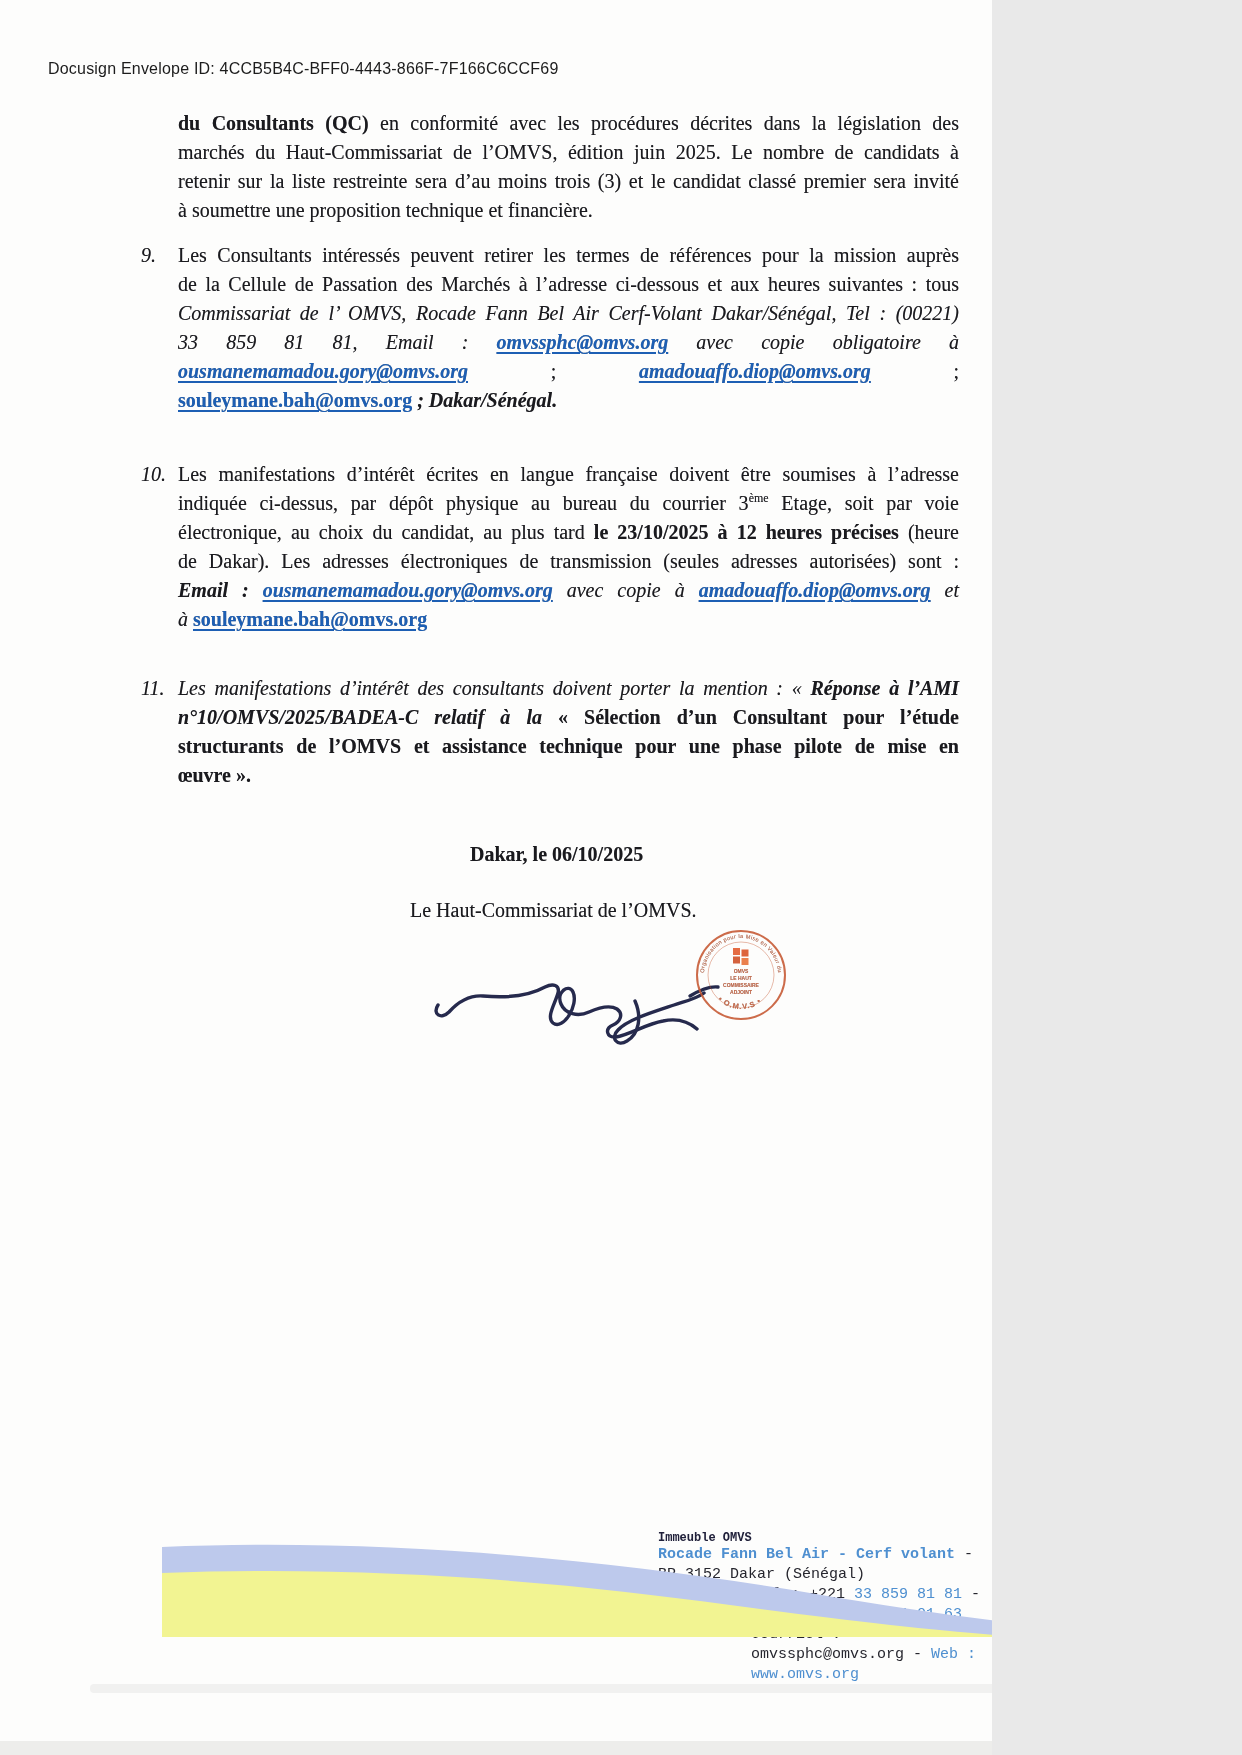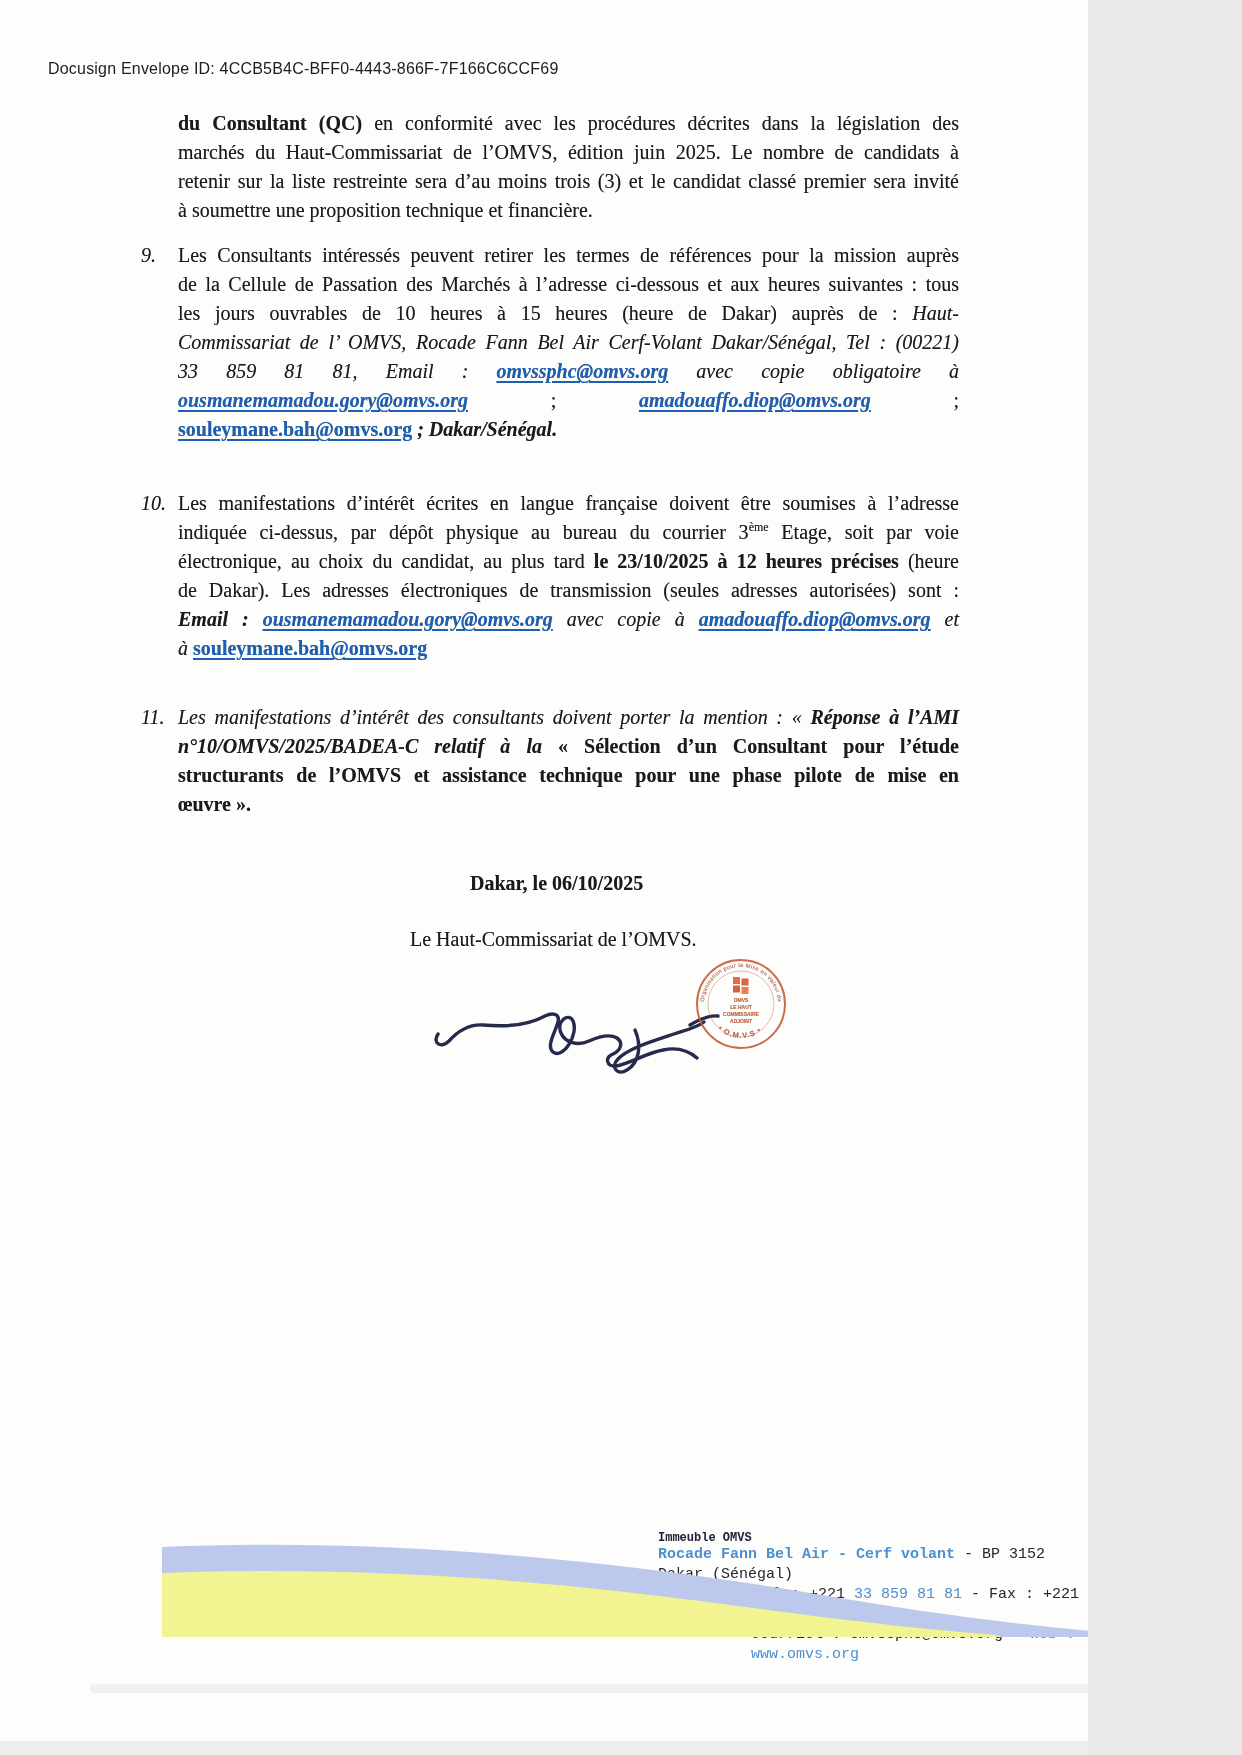--- a/index.html
+++ b/index.html
@@ -1,16 +1,16 @@
 <!DOCTYPE html>
 <html><head>
 <meta charset="utf-8">
 <style>
   html,body{margin:0;padding:0;background:#e9e9e9;}
-  .page{position:relative;width:1088px;height:1755px;background:#fdfdfc;overflow:hidden;
+  .page{position:relative;width:992px;height:1755px;background:#fdfdfc;overflow:hidden;
         font-family:"Liberation Serif", serif;color:#1a1a1e;}
   
   .envelope{position:absolute;left:48px;top:60px;font-family:"Liberation Sans",sans-serif;
             font-size:16px;color:#1c1c1c;letter-spacing:.2px;}
   
   .content{position:absolute;left:178px;top:109px;width:781px;font-size:20px;line-height:29px;
            text-shadow:0 0 .4px rgba(10,10,20,.45);}
   .tl{min-height:29px;text-align:left;}
   .jl{text-align:justify;text-align-last:justify;word-spacing:-1px;}
   .sb{font-weight:700;}
@@ -47,32 +47,31 @@
 </head>
 <body>
 
 <div class="page">
 
   <div class="envelope">Docusign Envelope ID: 4CCB5B4C-BFF0-4443-866F-7F166C6CCF69</div>
 
   <div class="content">
 
     <div>
-        <div class="tl jl"><span class="sb">du Consultant (QC) </span><span class="">en conformité avec les procédures décrites dans la législation des</span></div>
+        <div class="tl jl"><span class="sb">du Consultants (QC) </span><span class="">en conformité avec les procédures décrites dans la législation des</span></div>
         <div class="tl jl"><span class="">marchés du Haut-Commissariat de l’OMVS, édition juin 2025. Le nombre de candidats à</span></div>
         <div class="tl jl"><span class="">retenir sur la liste restreinte sera d’au moins trois (3) et le candidat classé premier sera invité</span></div>
         <div class="tl"><span class="">à soumettre une proposition technique et financière.</span></div>
       </div>
 
     <div class="item m-item9">
       <span class="num">9.</span>
       <div>
           <div class="tl jl"><span class="">Les Consultants intéressés peuvent retirer les termes de références pour la mission auprès</span></div>
           <div class="tl jl"><span class="">de la Cellule de Passation des Marchés à l’adresse ci-dessous et aux heures suivantes : tous</span></div>
-          <div class="tl jl"><span class="">les jours ouvrables de 10 heures à 15 heures (heure de Dakar) auprès de : </span><span class="si">Haut-</span></div>
           <div class="tl jl"><span class="si">Commissariat de l’ OMVS, Rocade Fann Bel Air Cerf-Volant Dakar/Sénégal, Tel : (00221)</span></div>
           <div class="tl jl"><span class="si">33 859 81 81, Email : </span><span class="sb si su">omvssphc@omvs.org</span><span class="si"> avec copie obligatoire à</span></div>
           <div class="tl jl"><span class="sb si su">ousmanemamadou.gory@omvs.org</span><span class=""> ; </span><span class="sb si su">amadouaffo.diop@omvs.org</span><span class=""> ;</span></div>
           <div class="tl"><span class="sb su">souleymane.bah@omvs.org</span><span class="sb si"> ; Dakar/Sénégal.</span></div>
         </div>
     </div>
 
     <div class="item m-item10">
       <span class="num">10.</span>
       <div>

